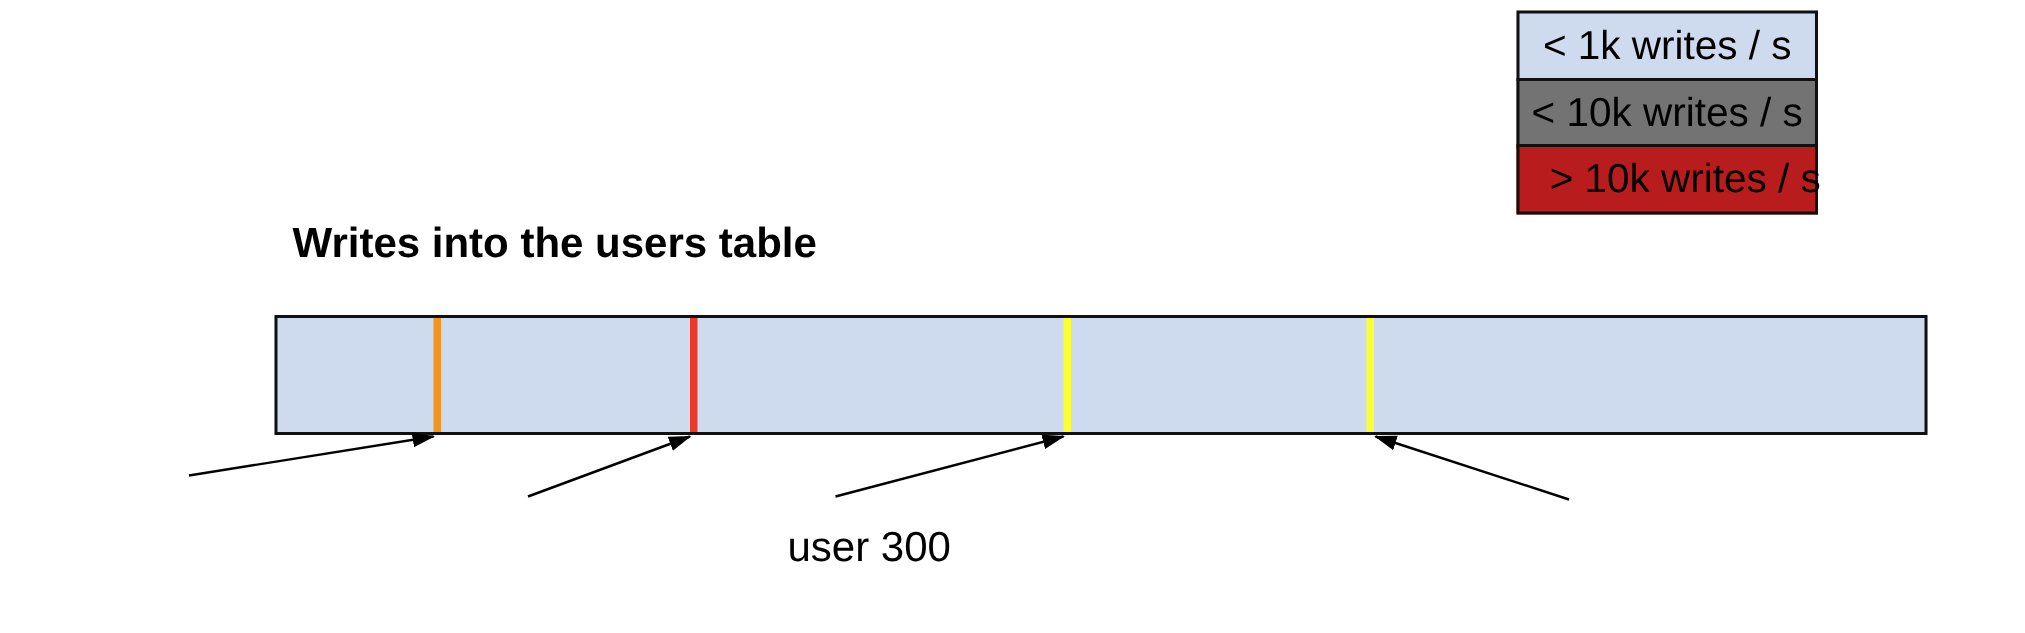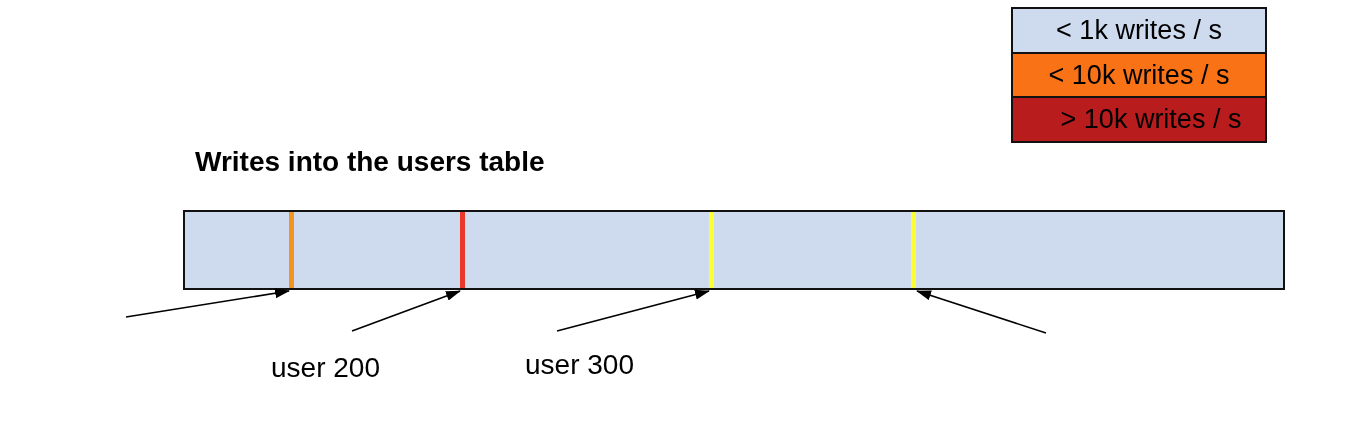--- a/index.html
+++ b/index.html
@@ -23,21 +23,21 @@
     font-size: 28px;
     line-height: 1;
     white-space: nowrap;
     font-weight: bold;
   }
   
   .legend {
     position: absolute;
     left: 1011px;
     top: 7px;
-    width: 256px;
+    width: 201px;
   }
   .legend-row {
     height: 43px;
     border: 2.5px solid #111111;
     display: flex;
     align-items: center;
     justify-content: center;
     font-size: 27px;
     line-height: 1;
     white-space: nowrap;
@@ -94,36 +94,35 @@
 <body>
 
 <div class="canvas">
 
   <div class="diagram-title">Writes into the users table</div>
 
   <div class="legend">
     <div class="legend-row" style="background-color: rgb(206, 219, 238);">
       <span>&lt; 1k writes / s</span>
     </div>
-    <div class="legend-row" style="background-color: #f97316;">
+    <div class="legend-row" style="background-color: #737373;">
       <span>&lt; 10k writes / s</span>
     </div>
     <div class="legend-row" style="background-color: #b91c1c; padding-left: 24px;">
       <span>&gt; 10k writes / s</span>
     </div>
   </div>
 
   <div class="users-bar" style="background-color: rgb(206, 219, 238);">
     <div class="tick tick-1" style="background-color: rgb(241, 149, 31);"></div>
     <div class="tick tick-2" style="background-color: rgb(232, 57, 43);"></div>
     <div class="tick tick-3" style="background-color: rgb(253, 253, 51);"></div>
     <div class="tick tick-4" style="background-color: rgb(253, 253, 51);"></div>
   </div>
 
-  <div class="user-label user-label-2">user 200</div>
   <div class="user-label user-label-3">user 300</div>
 
   <svg class="arrow-layer" viewBox="0 0 1350 422" xmlns="http://www.w3.org/2000/svg">
     <defs>
       <marker id="arrowhead" markerUnits="userSpaceOnUse" markerWidth="16" markerHeight="12" refX="14" refY="5" orient="auto">
         <path d="M0,0 L15,5 L0,10 Z" fill="#000000"></path>
       </marker>
     </defs>
     <line class="arrow-line" x1="126" y1="317" x2="289" y2="291" marker-end="url(#arrowhead)"></line>
     <line class="arrow-line" x1="352" y1="331" x2="460" y2="291" marker-end="url(#arrowhead)"></line>

